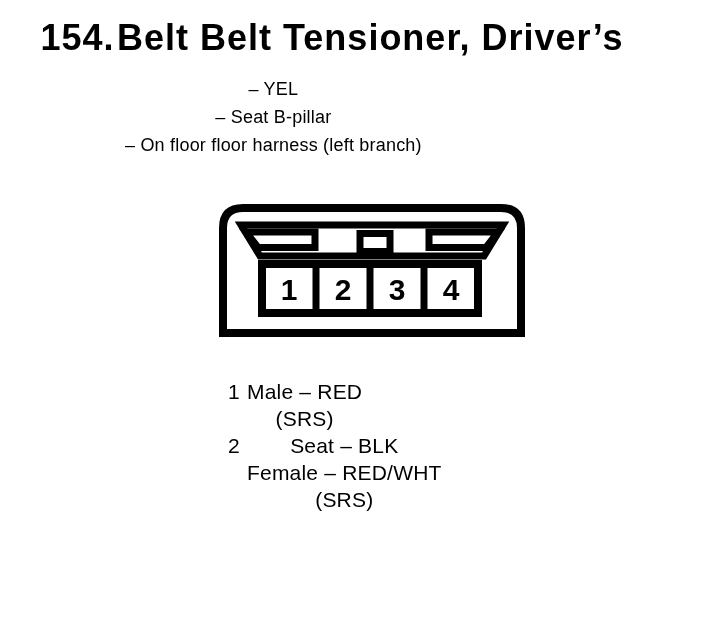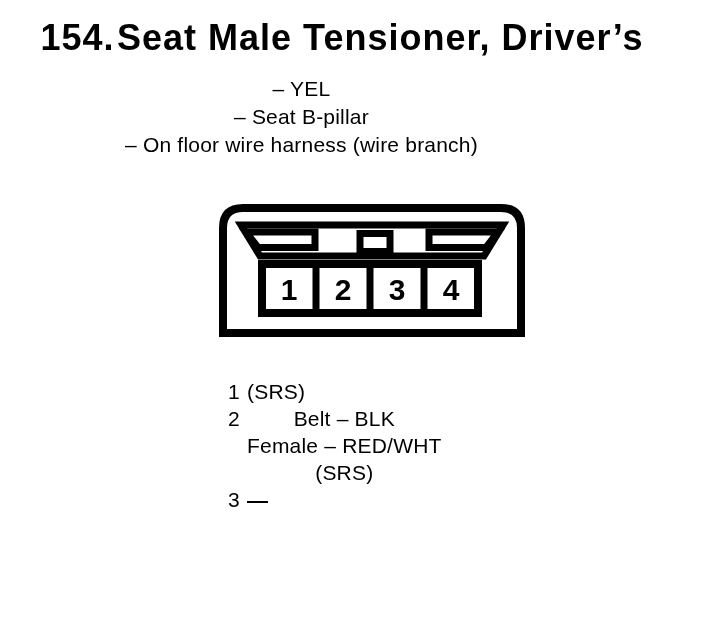--- a/index.html
+++ b/index.html
@@ -24,21 +24,21 @@
     line-height: 36px;
     letter-spacing: 1px;
     white-space: nowrap;
   }
   .header .item-num { width: 79px; flex: none; }
   
   .details {
     position: absolute;
     left: 125px;
     top: 75px;
-    font-size: 21px;
+    font-size: 18px;
     line-height: 28px;
     letter-spacing: 0.2px;
     white-space: nowrap;
   }
   
   .connector {
     position: absolute;
     left: 219px;
     top: 204px;
     width: 306px;
@@ -67,27 +67,27 @@
   .pin-num { width: 26px; flex: none; }
   .pin-line.dash { font-weight: bold; }
 </style>
 </head>
 <body>
 
 <div class="page">
 
   <div class="header">
     <span class="item-num">154.</span>
-    <span class="item-title">Seat Male Tensioner, Driver’s</span>
+    <span class="item-title">Belt Belt Tensioner, Driver’s</span>
   </div>
 
   <div class="details">
     <div class="detail-line">– YEL</div>
     <div class="detail-line">– Seat B-pillar</div>
-    <div class="detail-line">– On floor wire harness (wire branch)</div>
+    <div class="detail-line">– On floor floor harness (left branch)</div>
   </div>
 
   <div class="connector">
     <svg width="306" height="133" viewBox="0 0 306 133" xmlns="http://www.w3.org/2000/svg">
 
       <path class="stroke" stroke-width="8" d="M 24 4 H 282 Q 302 4 302 24 V 129 H 4 V 24 Q 4 4 24 4 Z"></path>
 
       <polygon class="stroke" stroke-width="7" points="22,21 284,21 265,52 41,52"></polygon>
 
       <polygon class="stroke" stroke-width="7" points="27,28 96,28 96,43.5 39,43.5"></polygon>
@@ -106,28 +106,29 @@
       <text x="178" y="96">3</text>
       <text x="232" y="96">4</text>
     </svg>
   </div>
 
   <div class="pinlist">
 
     <div class="pin-entry">
       <div class="pin-num">1</div>
       <div class="pin-lines">
+        <div class="pin-line">Male – RED</div>
         <div class="pin-line">(SRS)</div>
       </div>
     </div>
 
     <div class="pin-entry">
       <div class="pin-num">2</div>
       <div class="pin-lines">
-        <div class="pin-line">Belt – BLK</div>
+        <div class="pin-line">Seat – BLK</div>
         <div class="pin-line">Female – RED/WHT</div>
         <div class="pin-line">(SRS)</div>
       </div>
     </div>
 
     <div class="pin-entry">
       <div class="pin-num">3</div>
       <div class="pin-lines">
         <div class="pin-line dash">—</div>
       </div>

